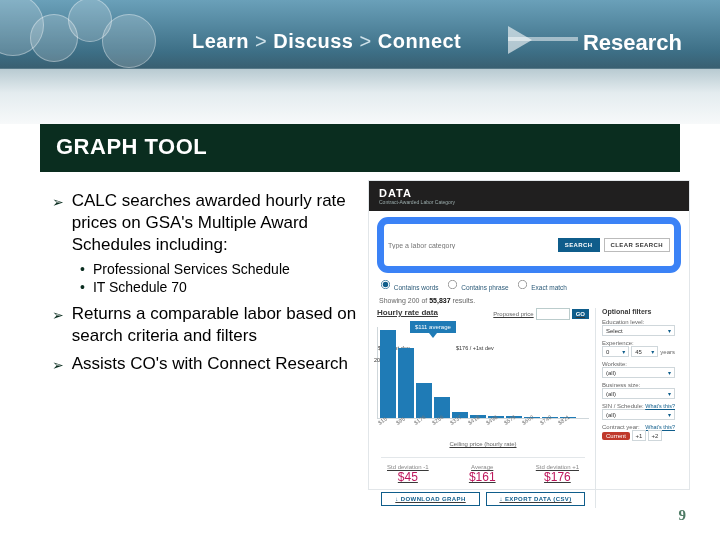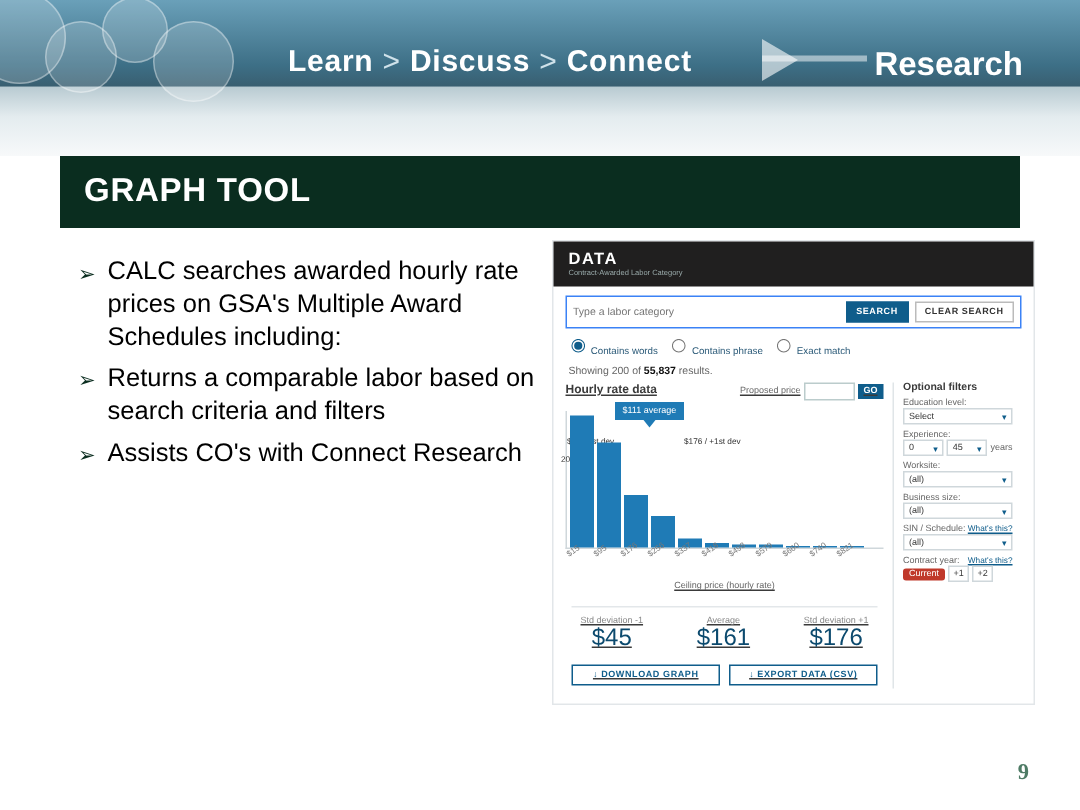--- a/index.html
+++ b/index.html
@@ -1,18 +1,18 @@
 <!DOCTYPE html>
 <html><head>
 <meta charset="utf-8">
 <style>
   * { box-sizing: border-box; margin: 0; padding: 0; }
   html, body { width: 720px; height: 540px; font-family: Arial, Helvetica, sans-serif; background: #fff; overflow: hidden; }
   .banner {
-    position: relative; height: 104px;
+    position: relative; height: 124px;
     background: linear-gradient(to bottom, #6aa0b9 0%, #3d6f86 42%, #395f71 55%, #b9cbd2 56%, #e4ecef 75%, #f7f9fa 100%);
   }
   .banner .nav { position:absolute; left:192px; top:30px; color:#cfe2ea; font-size:20px; letter-spacing:.5px; font-weight:300; }
   .banner .nav b { color:#fff; font-weight:600; }
   .banner .interact { position:absolute; right:38px; top:30px; color:#fff; font-size:22px; font-weight:600; }
   .banner .arrow {
     position:absolute; left:508px; top:26px; width:0; height:0;
     border-left:24px solid rgba(255,255,255,.6); border-top:14px solid transparent; border-bottom:14px solid transparent;
   }
   .banner::before { content:""; position:absolute; left:508px; top:37px; width:70px; height:4px; background:rgba(255,255,255,.5); }
@@ -24,21 +24,21 @@
   .left { width:308px; padding-top:10px; font-family:"Trebuchet MS","Segoe UI",sans-serif; }
   .left .item { display:flex; margin-bottom:6px; }
   .left .arrowb { color:#0a2d1f; font-size:14px; margin-right:8px; margin-top:4px; }
   .left .txt { font-size:17px; line-height:1.28; }
   .left ul { list-style:none; margin:6px 0 6px 28px; }
   .left ul li { font-size:14px; line-height:1.28; display:flex; }
   .left ul li::before { content:"•"; color:#0a2d1f; margin-right:8px;}
   .shot { flex:1; margin-left:8px; border:1px solid #e2e6e9; font-size:7px; color:#3a3a3a; background:#fff; position:relative; height:310px;}
   .shot .dark { background:#201f1f; color:#fff; padding:6px 10px; font-weight:700; font-size:11px; letter-spacing:1px; }
   .shot .dark small{ display:block; font-size:5px; font-weight:400; color:#9aa; letter-spacing:0;}
-  .shot .srch { margin:6px 8px 4px; border:1px solid #3b82f6; border-radius:0; display:flex; align-items:center; padding:3px 4px;}
+  .shot .srch { margin:6px 8px 4px; border:7px solid #3b82f6; border-radius:11px; display:flex; align-items:center; padding:14px 4px;}
   .shot .srch input { border:none; flex:1; font-size:7px; color:#888; outline:none; background:transparent;}
   .btn { background:#0f5d8b; color:#fff; font-size:6px; font-weight:700; padding:3px 6px; border:1px solid #0f5d8b; letter-spacing:.4px;}
   .btn.clear { background:#fff; color:#333; border:1px solid #bbb;}
   .radios { margin:2px 10px 6px; color:#2b5a78; font-size:6.5px;}
   .radios label{ margin-right:6px;}
   .radios input{ accent-color:#0f5d8b; transform:scale(.7); position:relative; top:1px;}
   .results { margin:2px 10px; color:#666; font-size:7px;}
   .results b{color:#111;}
   .body2 { display:flex; margin:4px 8px 0;}
   .chartwrap { flex:1;text-decoration:underline;}
@@ -51,21 +51,21 @@
   .bar{ position:absolute; bottom:0; width:16px; background:#1f7bb6;}
   .avgbox{ position:absolute; background:#1f7bb6; color:#fff; font-size:6px; padding:3px 5px;}
   .avgbox::after{content:"";position:absolute;left:50%;bottom:-5px;margin-left:-4px;border-top:5px solid #1f7bb6;border-left:4px solid transparent;border-right:4px solid transparent;}
   .min,.max{position:absolute; font-size:5.5px; color:#333;}
   .xlabel{text-align:center; font-size:6px; color:#666; margin-top:10px;}
   .xticks{ position:relative; height:10px;}
   .xticks span{position:absolute; font-size:5.5px; color:#777; transform:rotate(-35deg); transform-origin:left top;}
   .stats{ display:flex; justify-content:space-between; margin:10px 4px 4px; border-top:1px solid #e3e7ea; padding:6px 6px 4px;}
   .stats .col{ text-align:center;}
   .stats .lab{ font-size:6px; color:#888;}
-  .stats .val{ font-size:16px; color:#0c4a6e;}
+  .stats .val{ font-size:12px; color:#be185d;}
   .dl{ display:flex; gap:6px; margin:2px 4px;}
   .dl .btn{ flex:1; text-align:center; background:#fff; color:#0f5d8b; border:1px solid #0f5d8b;}
   .filters{ width:86px; border-left:1px solid #e0e5e8; padding:0 6px; margin-left:6px;}
   .filters h4{ font-size:7px; font-weight:700; margin:0 0 4px;}
   .fgroup{ margin-bottom:4px;}
   .fgroup .fl{ font-size:6px; color:#666;}
   .fsel{ border:1px solid #cfd7db; height:11px; display:flex; align-items:center; justify-content:space-between; padding:0 3px; font-size:6px; color:#333;}
   .fsel .dn{ color:#0f5d8b; font-size:6px;}
   .exp{display:flex; gap:2px;}
   .exp .fsel{flex:1;}
@@ -94,20 +94,28 @@
 </div>
 
 <div class="titlebar">GRAPH TOOL</div>
 
 <div class="content">
   <div class="left">
     <div class="item">
         <span class="arrowb">➢</span>
         <span class="txt">CALC searches awarded hourly rate prices on GSA's Multiple Award Schedules including:</span>
       </div>
+    <ul>
+      <li>
+          <span>Professional Services Schedule</span>
+        </li>
+      <li>
+          <span>IT Schedule 70</span>
+        </li>
+    </ul>
     <div class="item">
         <span class="arrowb">➢</span>
         <span class="txt">Returns a comparable labor based on search criteria and filters</span>
       </div>
     <div class="item">
         <span class="arrowb">➢</span>
         <span class="txt">Assists CO's with Connect Research</span>
       </div>
   </div>
 

